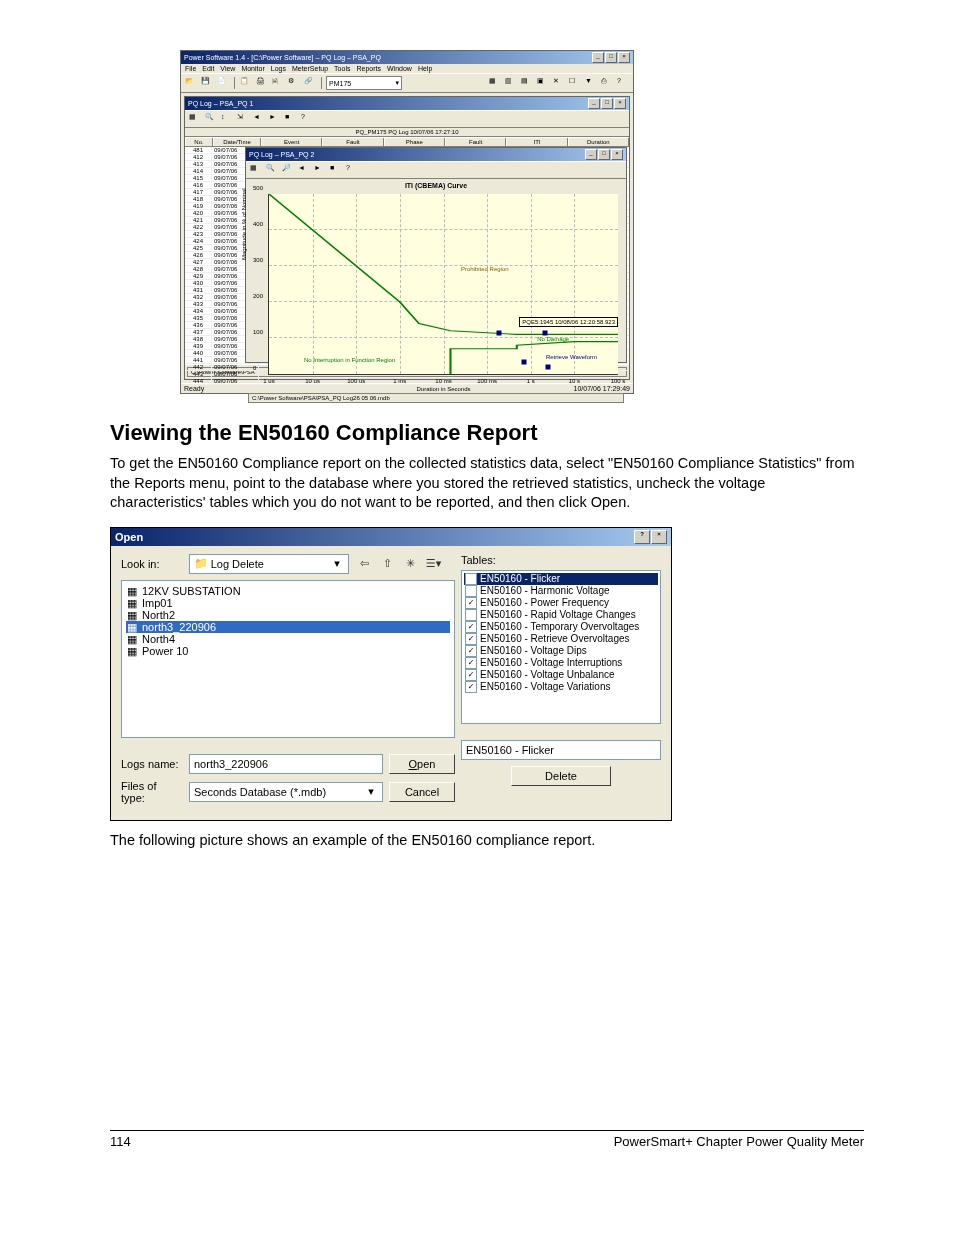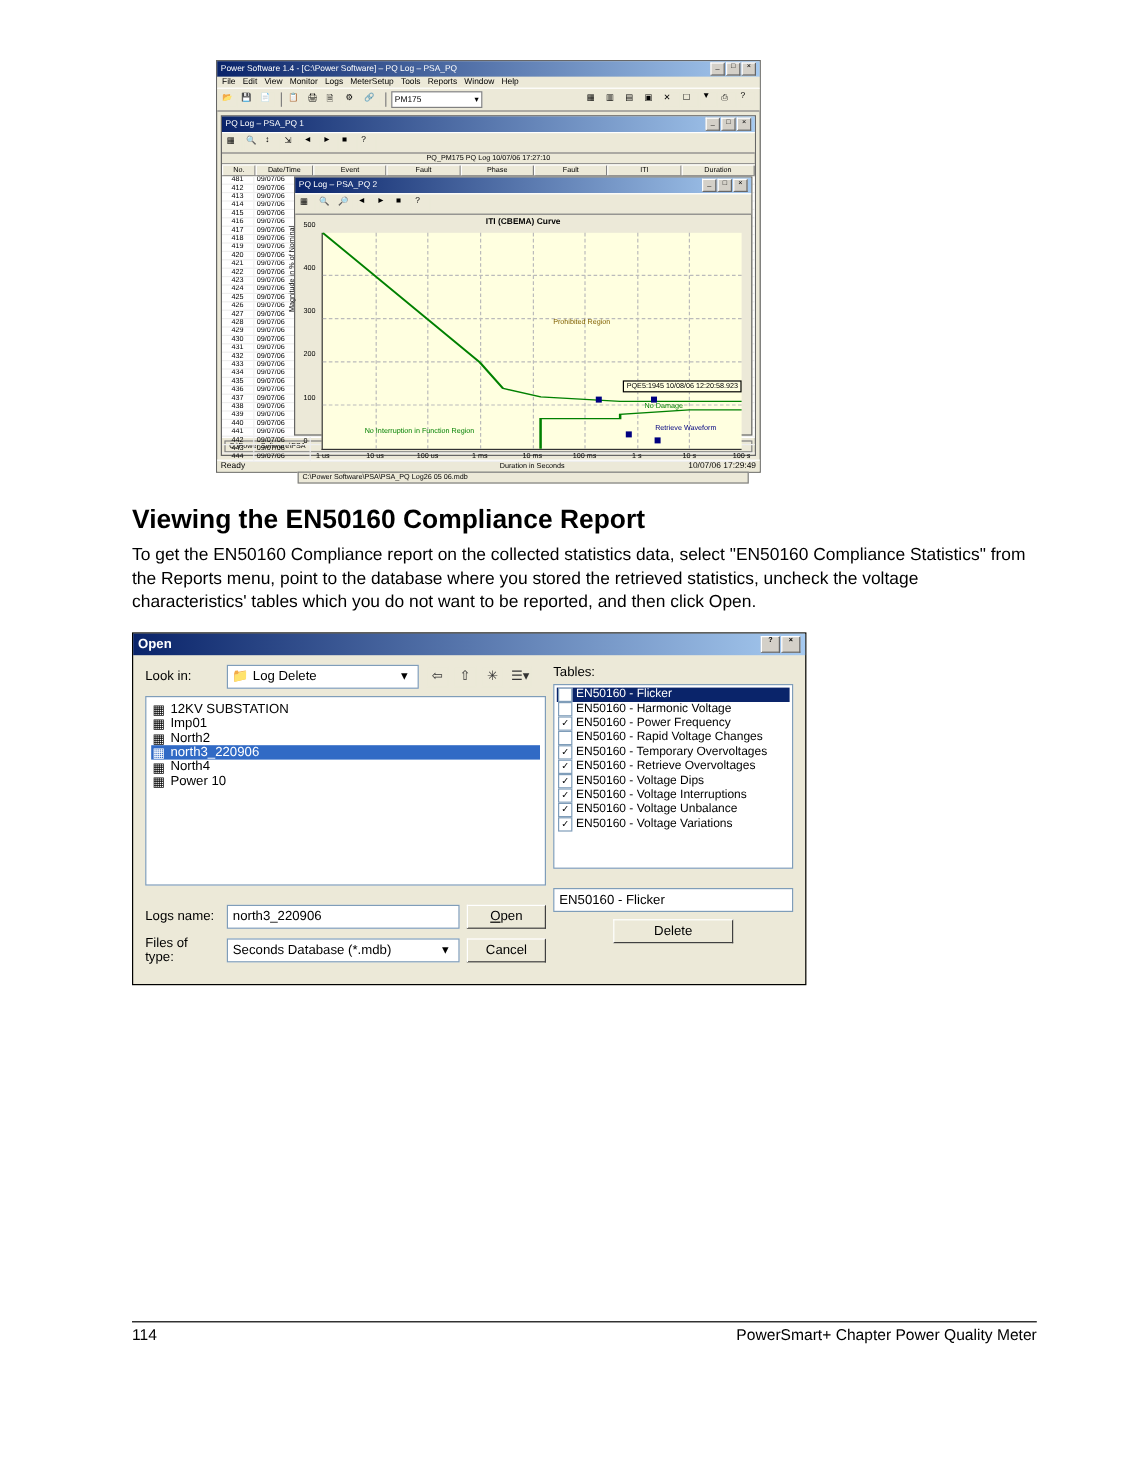--- a/index.html
+++ b/index.html
@@ -617,19 +617,20 @@
               <span>EN50160 - Flicker</span>
             </span>
         </div>
         <div class="od-row" style="justify-content:center;">
           <button class="btn2" style="min-width:100px;">Delete</button>
         </div>
       </div>
     </div>
   </div>
 
+  <p class="body-text">The following picture shows an example of the EN50160 compliance report.</p>
 
   <div class="footer-line">
     <span>114</span>
     <span>PowerSmart+ Chapter Power Quality Meter</span>
   </div>
 
 </div>
 
 </body></html>

